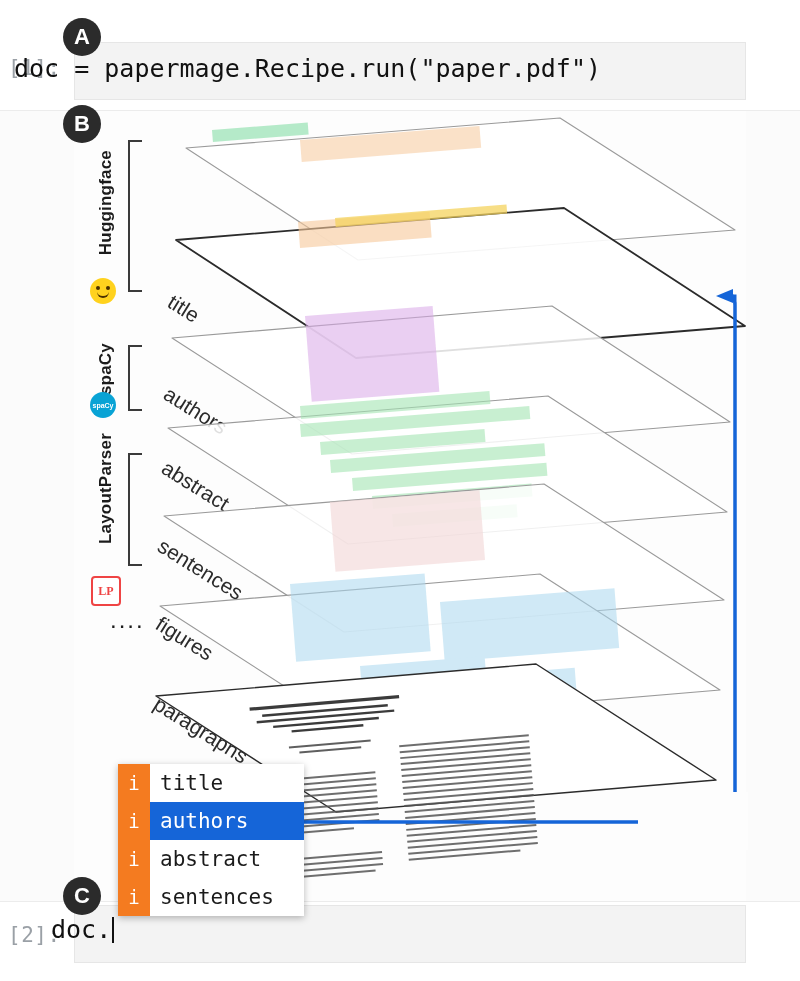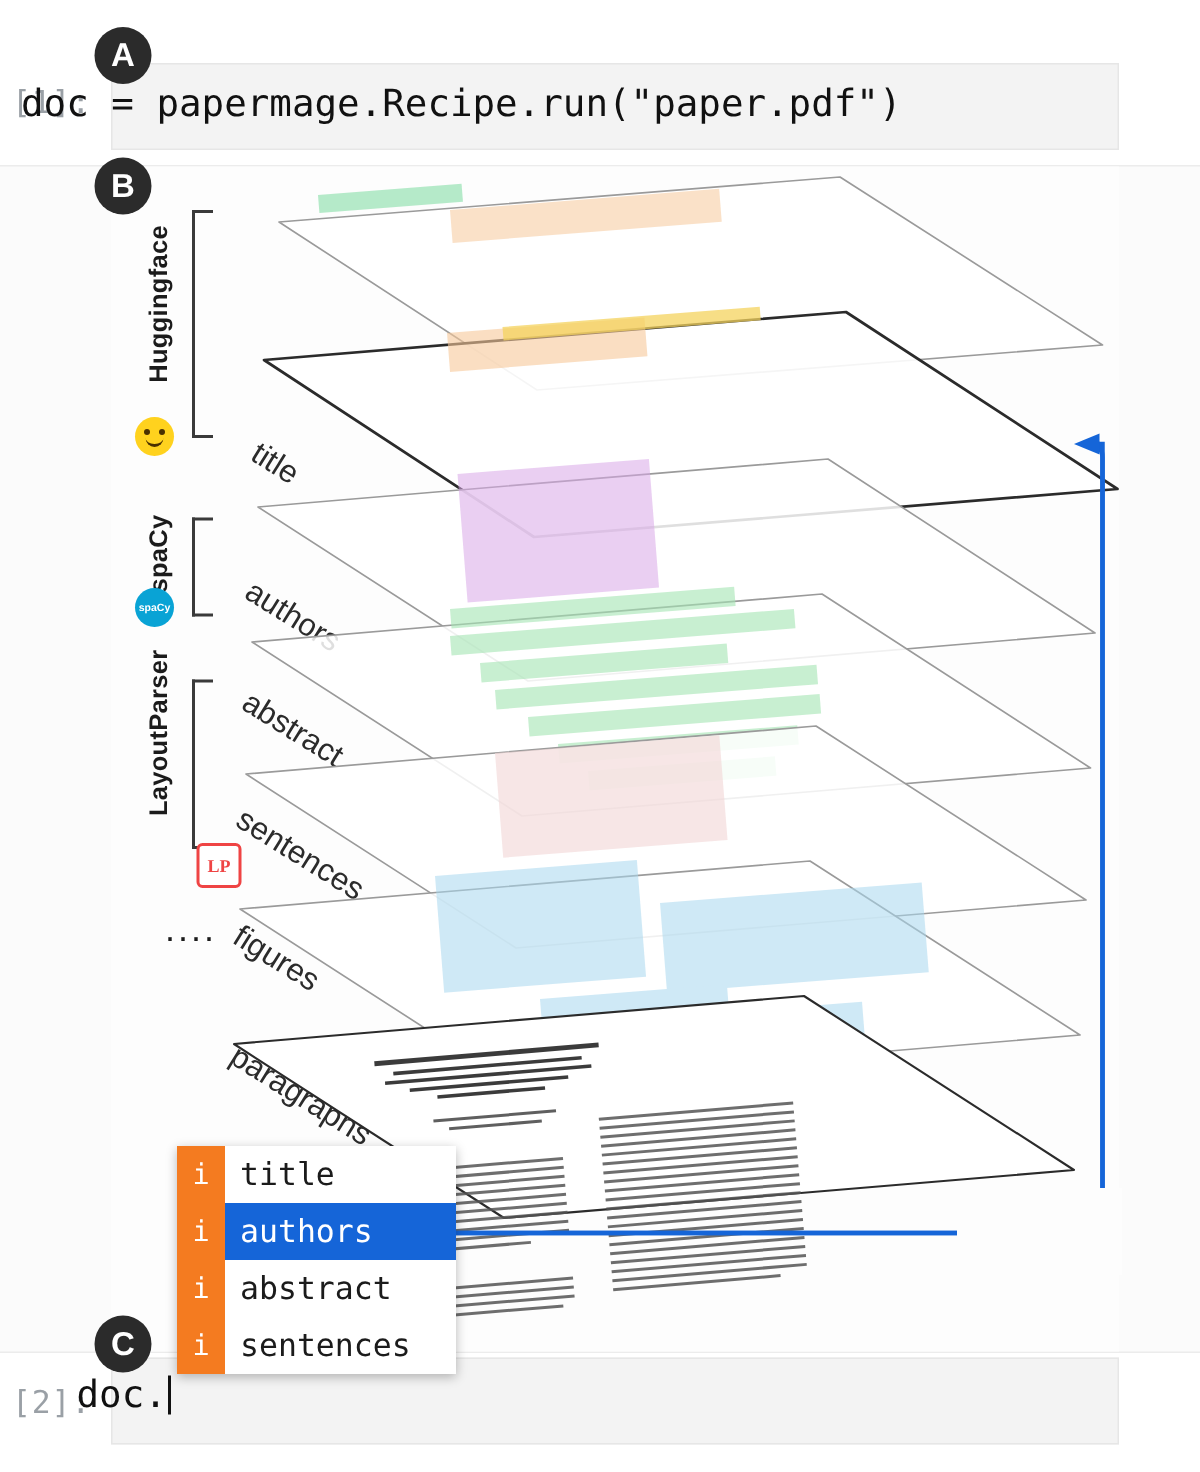--- a/index.html
+++ b/index.html
@@ -233,21 +233,21 @@
     </div>
 
   <div class="bracket" style="left:128px;top:345px;height:66px;"></div>
   <div class="rail-label" style="left:96px;top:343px;">spaCy</div>
   <div class="rail-icon spacy" style="left:90px;top:392px;">
       <span>spaCy</span>
     </div>
 
   <div class="bracket" style="left:128px;top:453px;height:113px;"></div>
   <div class="rail-label" style="left:96px;top:433px;">LayoutParser</div>
-  <div class="rail-icon lp" style="left:91px;top:562px;margin-left:40px;">
+  <div class="rail-icon lp" style="left:91px;top:576px;">
       <span>LP</span>
     </div>
 
   <div class="ellipsis-dots" style="left:110px;top:608px;">....</div>
 </div>
 
 <svg id="annot-svg">
 
   <path d="M303,822 L735,822 L735,305 Q735,296 726,296 L735,296 L735,305" fill="none" stroke="#1565d8" stroke-width="3"></path>
   <path d="M735,822 L735,305 Q735,296 726,296 L733,296" fill="none" stroke="#1565d8" stroke-width="3" stroke-linecap="round"></path>

